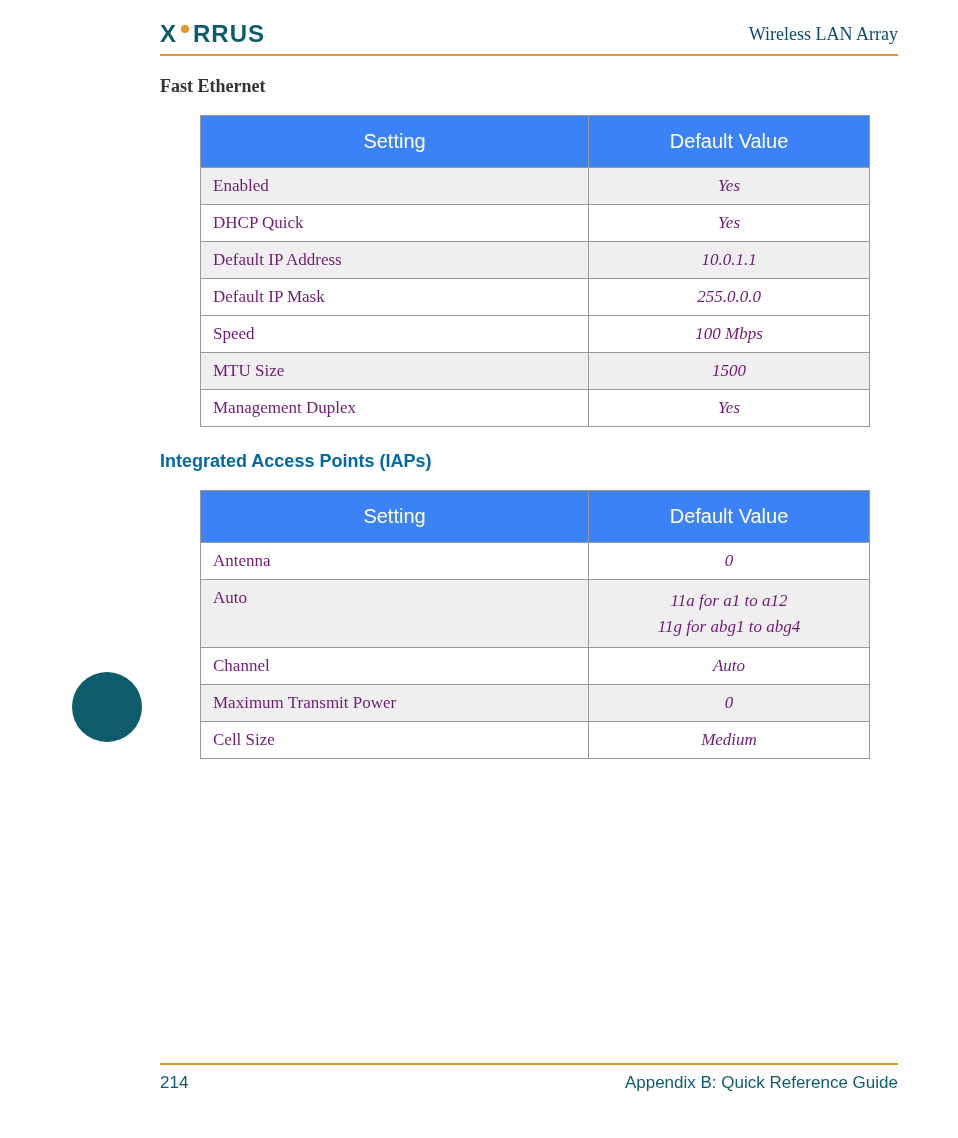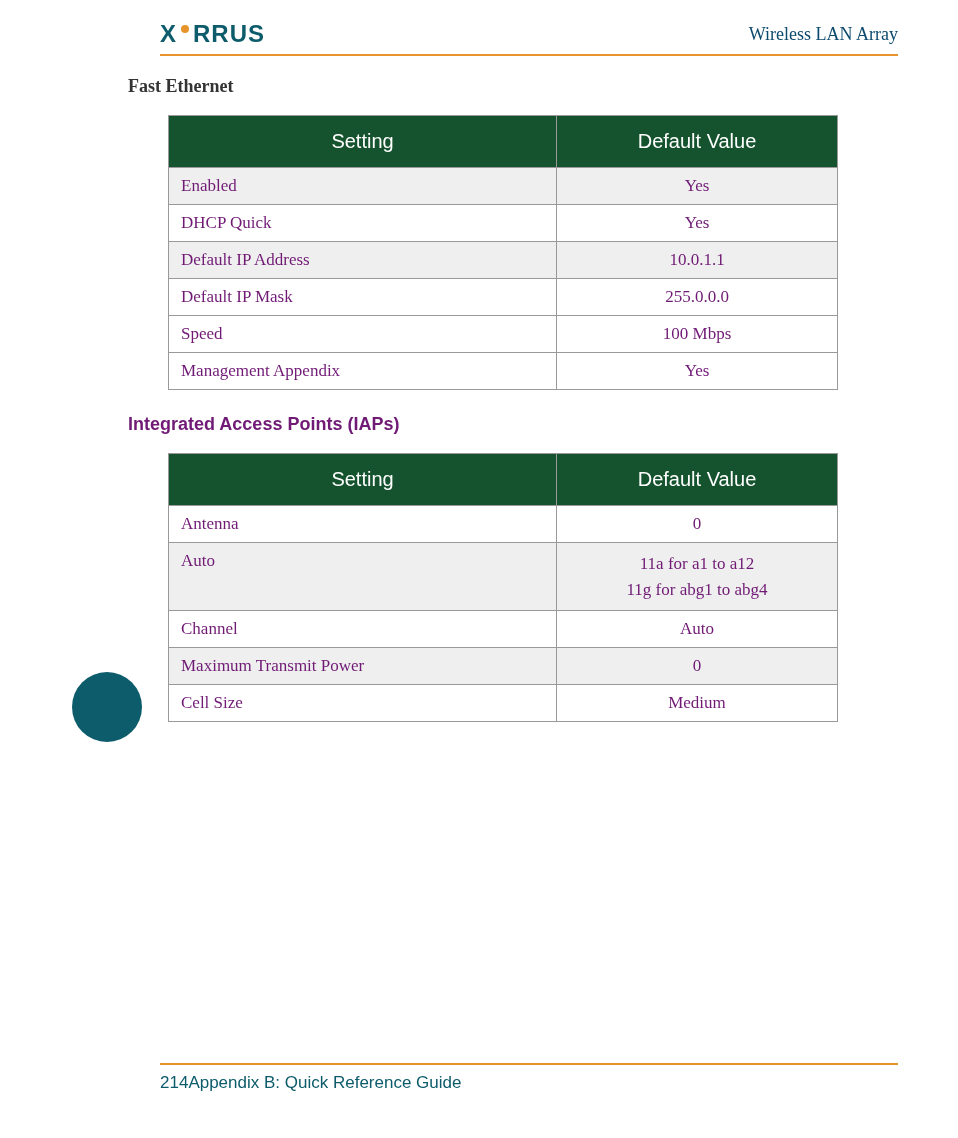--- a/index.html
+++ b/index.html
@@ -40,82 +40,82 @@
       border-radius: 50%;
       margin: 0 1px;
       position: relative;
       top: -5px;
     }
     .header-right {
       color: #0c4a6e;
       font-size: 18px;
     }
     .content {
-      margin-left: 68px;
+      margin-left: 100px;
     }
     .section-title {
       font-weight: bold;
       font-size: 18px;
       color: #333;
       margin-bottom: 18px;
     }
     .section-title-blue {
       font-family: Arial, sans-serif;
       font-weight: bold;
       font-size: 18px;
-      color: #701a75;
+      color: #0369a1;
       margin-bottom: 18px;
       margin-top: 24px;
     }
     table {
       width: 670px;
       border-collapse: collapse;
       margin-left: 40px;
       margin-bottom: 10px;
     }
     th {
-      background: #14532d;
+      background: #3b82f6;
       color: #fff;
       font-family: Arial, sans-serif;
       font-weight: normal;
       font-size: 20px;
       padding: 14px 10px;
       text-align: center;
       border: 1px solid #999;
     }
     th:first-child { width: 58%; }
     th:last-child { width: 42%; }
     td {
       border: 1px solid #999;
       padding: 8px 12px;
       font-size: 17px;
       color: #701a75;
       vertical-align: top;
     }
-    td:last-child { text-align: center; }
+    td:last-child { text-align: center; font-style: italic; }
     tr.shaded td { background: #efefef; }
     .mode-lines { line-height: 1.5; }
     .circle-marker {
       position: absolute;
       left: 72px;
       top: 672px;
       width: 70px;
       height: 70px;
       background: #0d5c6b;
       border-radius: 50%;
     }
     .footer {
       position: absolute;
       bottom: 45px;
       left: 160px;
       right: 60px;
       border-top: 2px solid #e8942c;
       padding-top: 8px;
       display: flex;
-      justify-content: flex-start;
+      justify-content: space-between;
       font-family: Arial, sans-serif;
       color: #0d5c6b;
       font-size: 17px;
     }
   </style>
 </head>
 <body>
 
 <div class="header">
   <div class="logo">
@@ -150,22 +150,26 @@
           <td>10.0.1.1</td>
         </tr>
         <tr>
           <td>Default IP Mask</td>
           <td>255.0.0.0</td>
         </tr>
         <tr>
           <td>Speed</td>
           <td>100 Mbps</td>
         </tr>
-        <tr>
-          <td>Management Appendix</td>
+        <tr class="shaded">
+          <td>MTU Size</td>
+          <td>1500</td>
+        </tr>
+        <tr>
+          <td>Management Duplex</td>
           <td>Yes</td>
         </tr>
       </tbody>
   </table>
 
   <div class="section-title-blue">Integrated Access Points (IAPs)</div>
 
   <table>
     <thead>
       <tr>

